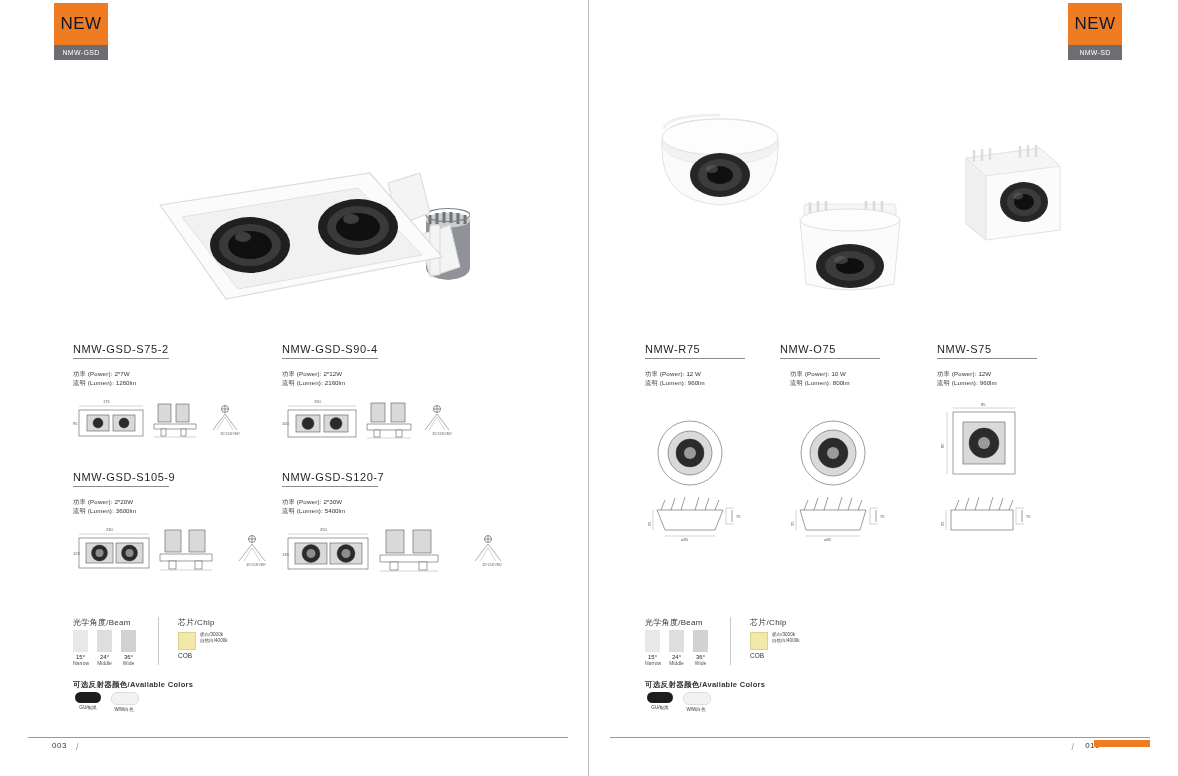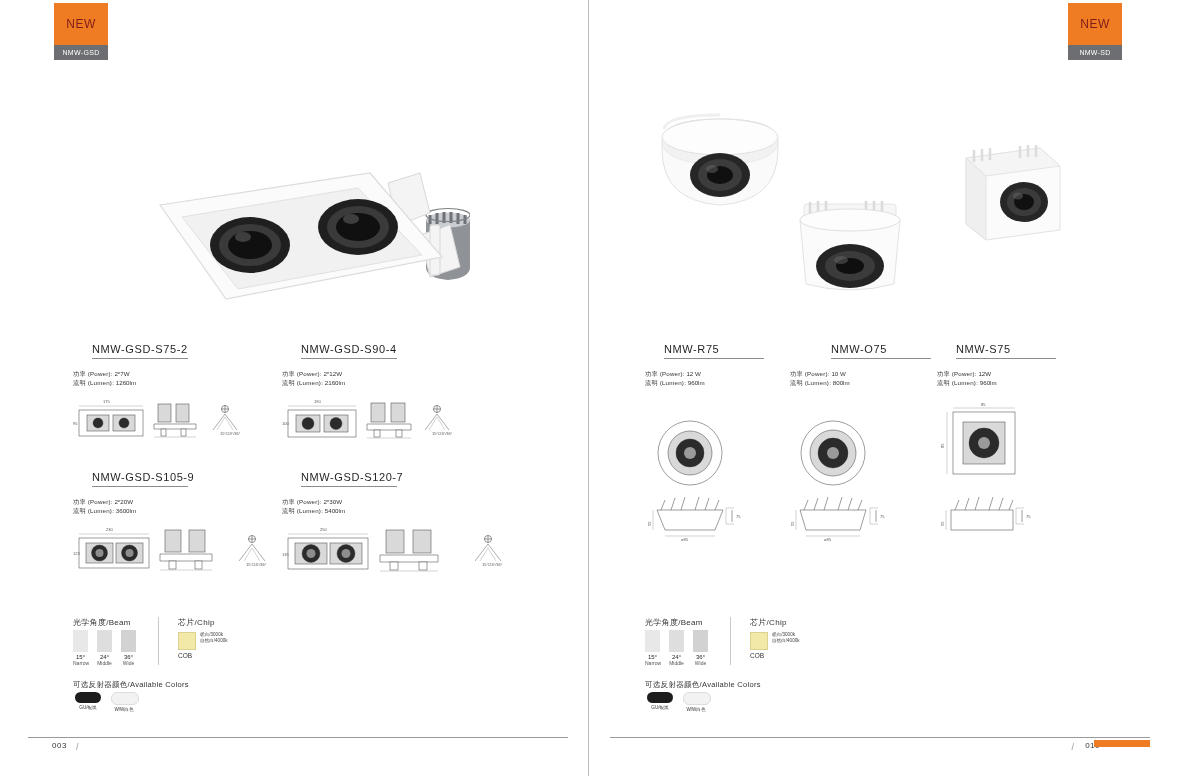--- a/index.html
+++ b/index.html
@@ -3,37 +3,37 @@
 <meta charset="utf-8">
 <style>
   html,body{margin:0;padding:0;background:#fff;}
   body{width:1178px;height:776px;font-family:"Liberation Sans",sans-serif;color:#231f20;overflow:hidden;}
   .page{position:absolute;top:0;left:0;width:1178px;height:776px;}
   .spread-divider{position:absolute;left:588px;top:0;width:1px;height:776px;background:#bcbcbc;}
 
   
   .newtag{position:absolute;width:54px;}
   .newtag .box{width:54px;height:42px;background:#ef7c22;display:flex;align-items:center;justify-content:center;}
-  .newtag .box span{color:#7f1d1d;font-size:12px;letter-spacing:.5px;font-family:"Liberation Sans",sans-serif;}
+  .newtag .box span{color:#0f172a;font-size:17px;letter-spacing:.5px;font-family:"Liberation Sans",sans-serif;}
   .newtag .sub{width:54px;height:15px;background:#6d6e71;display:flex;align-items:center;justify-content:center;}
   .newtag .sub span{color:#fff;font-size:7px;letter-spacing:.3px;}
   .newtag.left{left:54px;top:3px;}
   .newtag.right{left:1068px;top:3px;}
 
   
-  .model{position:absolute;margin-left:19px;}
+  .model{position:absolute;}
   .model .name{font-size:11px;letter-spacing:.6px;color:#231f20;white-space:nowrap;}
   .model .rule{margin-top:3px;height:1px;background:#8c8c8c;}
   .model .rule.short{width:96px;}
   .specs{position:absolute;font-size:6.2px;line-height:9px;color:#333;white-space:nowrap;}
   .specs div span.lbl{letter-spacing:.2px;}
 
   
   .sect-label{position:absolute;font-size:8px;color:#333;letter-spacing:.3px;white-space:nowrap;}
-  .avail-label{position:absolute;font-size:7.5px;color:#333;letter-spacing:.3px;white-space:nowrap;}
+  .avail-label{position:absolute;font-size:7.5px;color:#333;letter-spacing:.3px;white-space:nowrap;font-weight:bold;}
 
   
   .beams{position:absolute;display:flex;gap:9px;}
   .beam{width:15px;text-align:center;}
   .beam .sw{height:22px;width:15px;}
   .beam .deg{font-size:6px;margin-top:2px;}
   .beam .nm{font-size:5px;color:#555;}
   .vline{position:absolute;width:1px;background:#c9c9c9;}
 
   
@@ -425,21 +425,21 @@
     </svg>
   </div>
   <div class="beamicon" style="left:722px;top:504px;">
     <svg width="34" height="26" viewBox="0 0 34 26">
       <path class="lnthin" d="M4 4 L4 20 M4 4 L12 4 M4 20 L12 20"></path>
       <path class="ln" d="M10 6 L10 18"></path>
       <text class="dim" x="14" y="14">75</text>
     </svg>
   </div>
 
-  <div class="model" style="left:812px;top:343px;">
+  <div class="model" style="left:780px;top:343px;">
     <div class="name">NMW-O75</div>
     <div class="rule" style="width:100px;"></div>
   </div>
   <div class="specs" style="left:790px;top:369px;">
     <div><span class="lbl">功率 (Power):</span>
       <span>10 W</span></div>
     <div><span class="lbl">流明 (Lumen):</span>
       <span>800lm</span></div>
   </div>
   <div class="dwg" style="left:795px;top:418px;">

